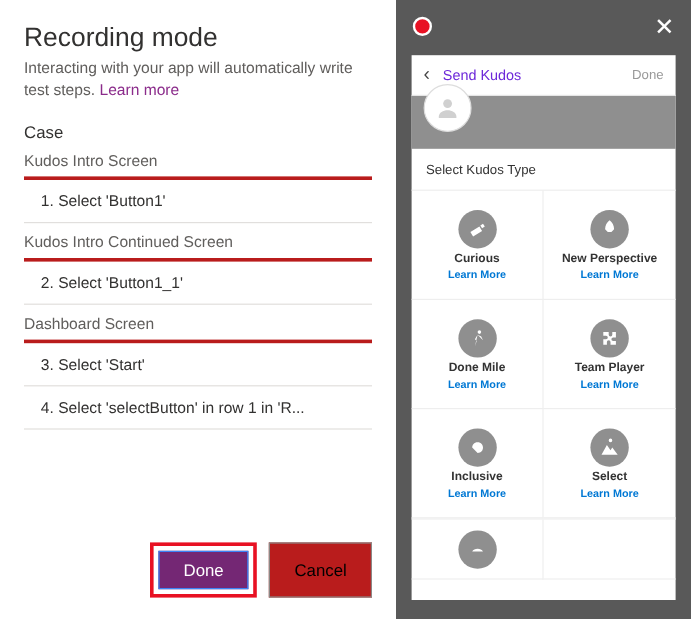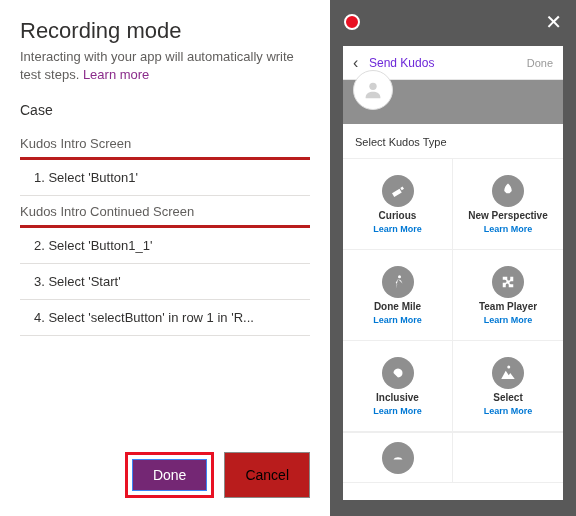--- a/index.html
+++ b/index.html
@@ -2,21 +2,21 @@
 <html><head>
 <meta charset="utf-8">
 <style>
 * { box-sizing: border-box; margin: 0; padding: 0; }
 body { font-family: "Segoe UI", Arial, sans-serif; width: 576px; height: 516px; overflow: hidden; }
 .container { display: flex; width: 576px; height: 516px; }
 .left-panel { width: 330px; background: #fff; padding: 18px 20px 0 20px; position: relative; }
 .title { font-size: 22px; font-weight: 400; color: #323130; margin-bottom: 4px; }
 .subtitle { font-size: 13px; color: #605e5c; line-height: 1.4; }
 .learn-link { color: #8b2c8b; text-decoration: none; }
-.case-label { font-size: 14px; color: #323130; margin-top: 18px; margin-bottom: 10px; }
+.case-label { font-size: 14px; color: #323130; margin-top: 18px; }
 .section-header { font-size: 13px; color: #605e5c; padding: 8px 0 6px 0; border-bottom: 3px solid #b91c1c; }
 .step-item { font-size: 13px; color: #323130; padding: 10px 0 10px 14px; border-bottom: 1px solid #e1dfdd; }
 .button-bar { position: absolute; bottom: 18px; right: 20px; display: flex; gap: 10px; }
 .done-highlight { border: 3px solid #e81123; padding: 4px; display: inline-block; }
 .btn { font-size: 14px; padding: 7px 20px; cursor: pointer; border: 1px solid #8a8886; background: #b91c1c; }
 .btn-primary { background: #742774; color: #fff; border: 1px solid #3b82f6; }
 .right-panel { width: 246px; background: #595959; position: relative; }
 .record-dot { position: absolute; top: 14px; left: 14px; width: 16px; height: 16px; border-radius: 50%; background: #e81123; border: 2px solid #fff; }
 .close-x { position: absolute; top: 10px; right: 14px; font-size: 20px; color: #fff; cursor: pointer; }
 .phone { position: absolute; top: 46px; left: 13px; width: 220px; height: 454px; background: #fff; display: flex; flex-direction: column; }
@@ -47,20 +47,21 @@
       <span>Interacting with your app will automatically write test steps. </span><a href="#" class="learn-link">Learn more</a>
     </div>
     <div class="case-label">Case</div>
 
     <div class="section-header">Kudos Intro Screen</div>
     <div class="step-item">1.  Select 'Button1'</div>
 
     <div class="section-header">Kudos Intro Continued Screen</div>
     <div class="step-item">2.  Select 'Button1_1'</div>
 
+    <div class="section-header">Dashboard Screen</div>
     <div class="step-item">3.  Select 'Start'</div>
 
     <div class="step-item">4.  Select 'selectButton' in row 1 in 'R...</div>
 
     <div class="button-bar">
       <span class="done-highlight">
         <button class="btn btn-primary">Done</button>
       </span>
       <button class="btn">Cancel</button>
     </div>

